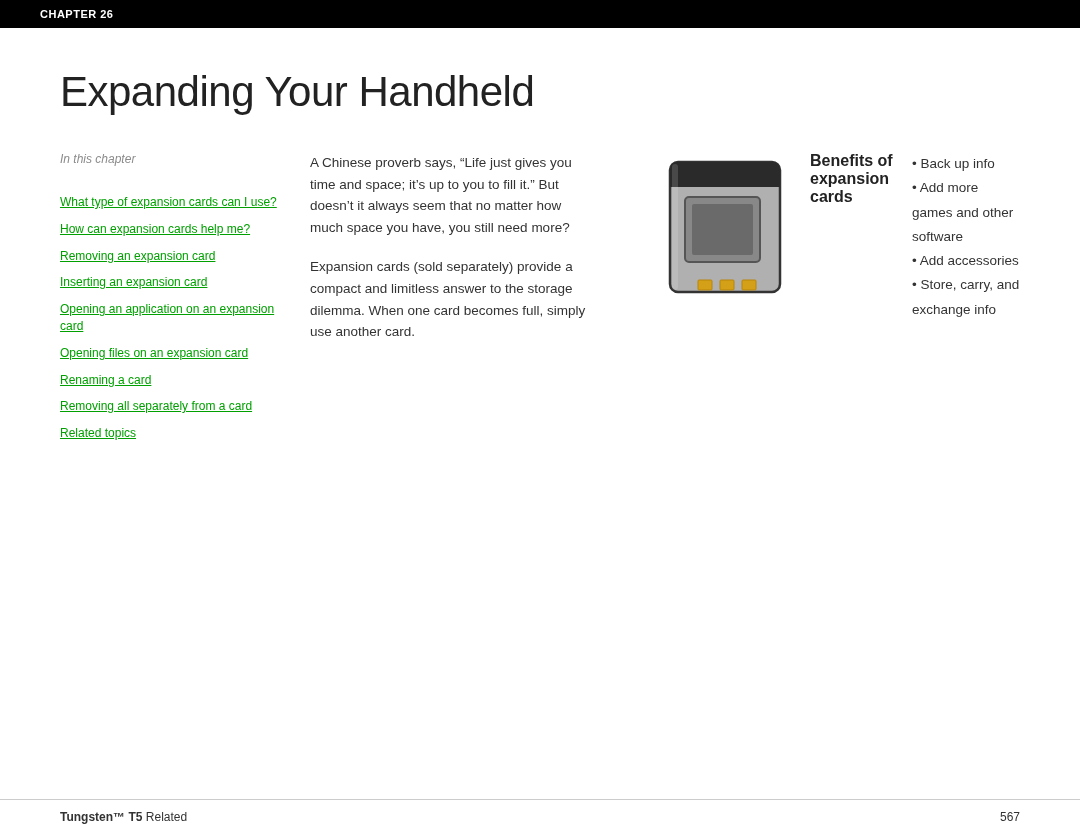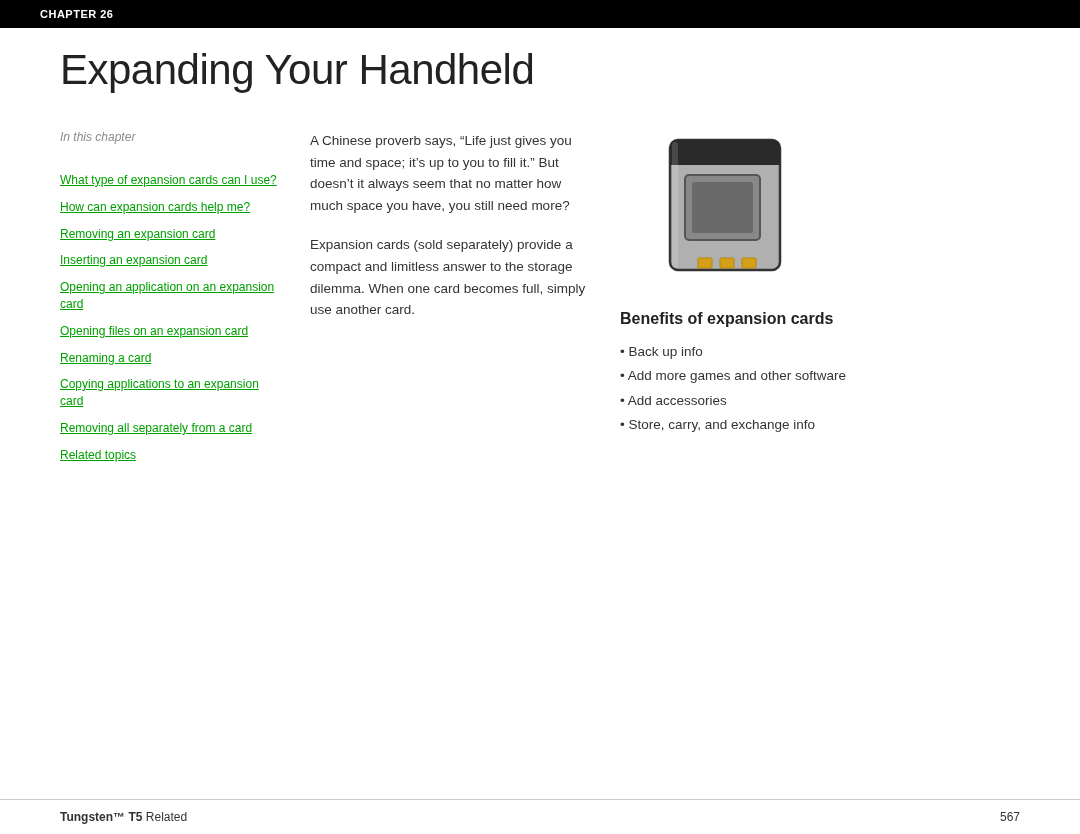--- a/index.html
+++ b/index.html
@@ -16,21 +16,21 @@
       background: #000000;
       color: #fff;
       padding: 8px 40px;
       font-size: 11px;
       font-weight: bold;
       letter-spacing: 0.5px;
     }
 
     
     .main-content {
-      padding: 18px 60px 20px 60px;
+      padding: 40px 60px 20px 60px;
     }
 
     
     .chapter-title {
       font-size: 42px;
       font-weight: 300;
       color: #222;
       margin-bottom: 36px;
       letter-spacing: -0.5px;
     }
@@ -74,21 +74,21 @@
       font-size: 13.5px;
       color: #333;
       line-height: 1.6;
       margin-bottom: 18px;
     }
 
     
     .right-panel {
       flex: 1;
       display: flex;
-      flex-direction: column;
+      flex-direction: row;
       align-items: flex-start;
     }
 
     
     .card-image {
       width: 160px;
       height: 160px;
       margin-bottom: 20px;
       margin-left: 30px;
     }
@@ -148,21 +148,20 @@
 
       <div>
 
       <a href="#">What type of expansion cards can I use?</a>
           <a href="#">How can expansion cards help me?</a>
           <a href="#">Removing an expansion card</a>
           <a href="#">Inserting an expansion card</a>
           <a href="#">Opening an application on an expansion card</a>
           <a href="#">Opening files on an expansion card</a>
           <a href="#">Renaming a card</a>
-          <a href="#">Copying applications to an expansion card</a>
           <a href="#">Removing all separately from a card</a>
           <a href="#">Related topics</a>
         </div>
     </div>
 
     <div class="middle">
       <p class="intro-text">A Chinese proverb says, “Life just gives you time and space; it’s up to you to fill it.” But doesn’t it always seem that no matter how much space you have, you still need more?</p>
       <p class="intro-text">Expansion cards (sold separately) provide a compact and limitless answer to the storage dilemma. When one card becomes full, simply use another card.</p>
     </div>
 

